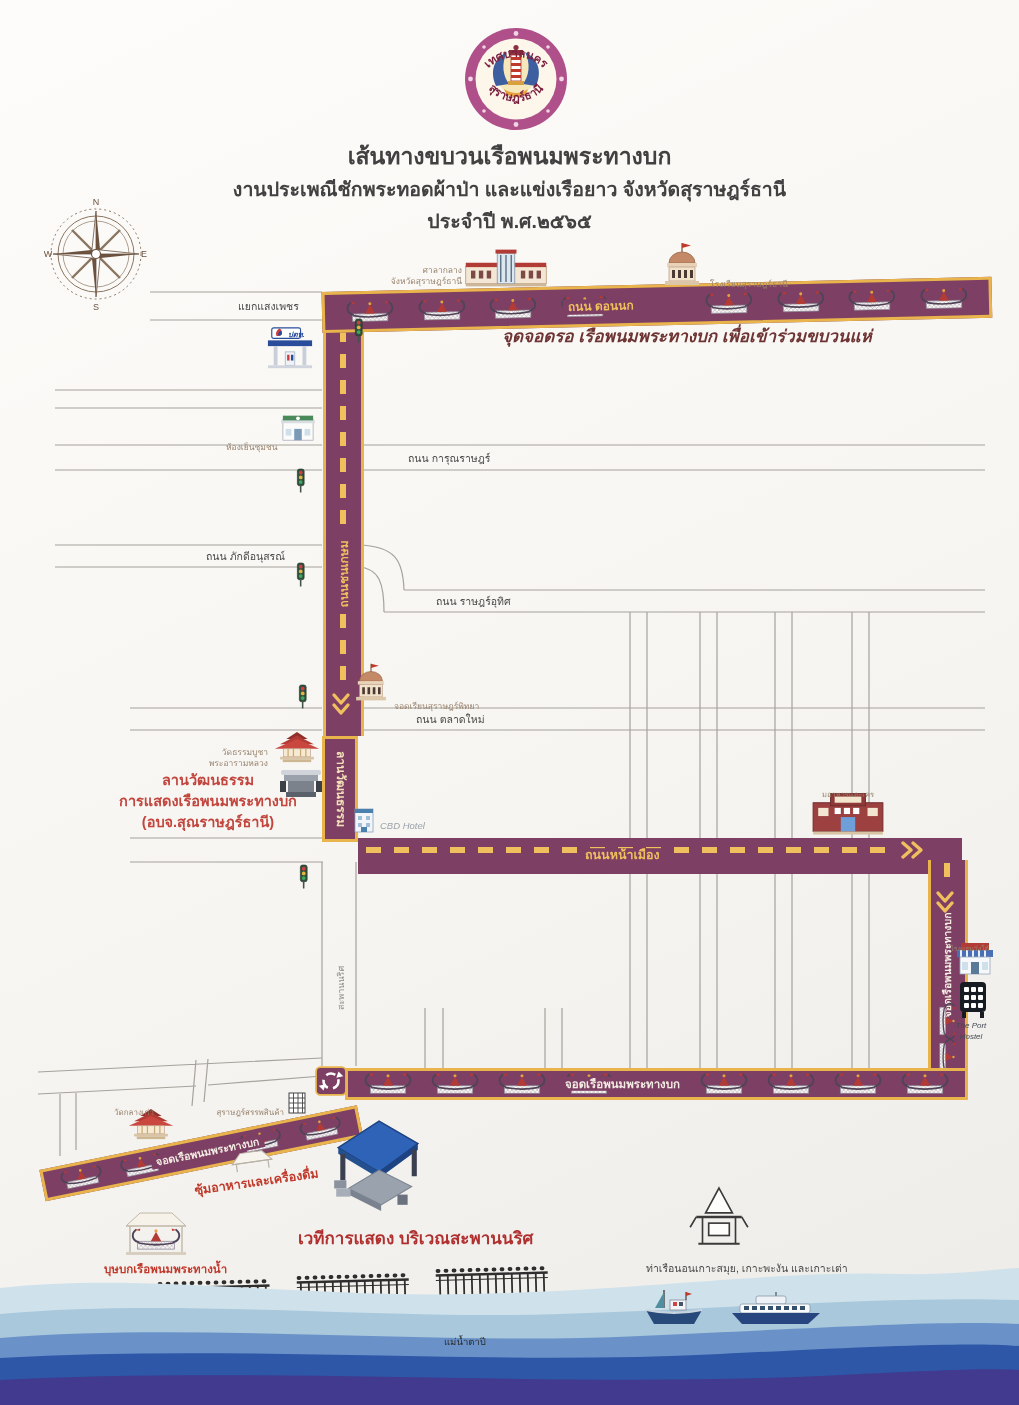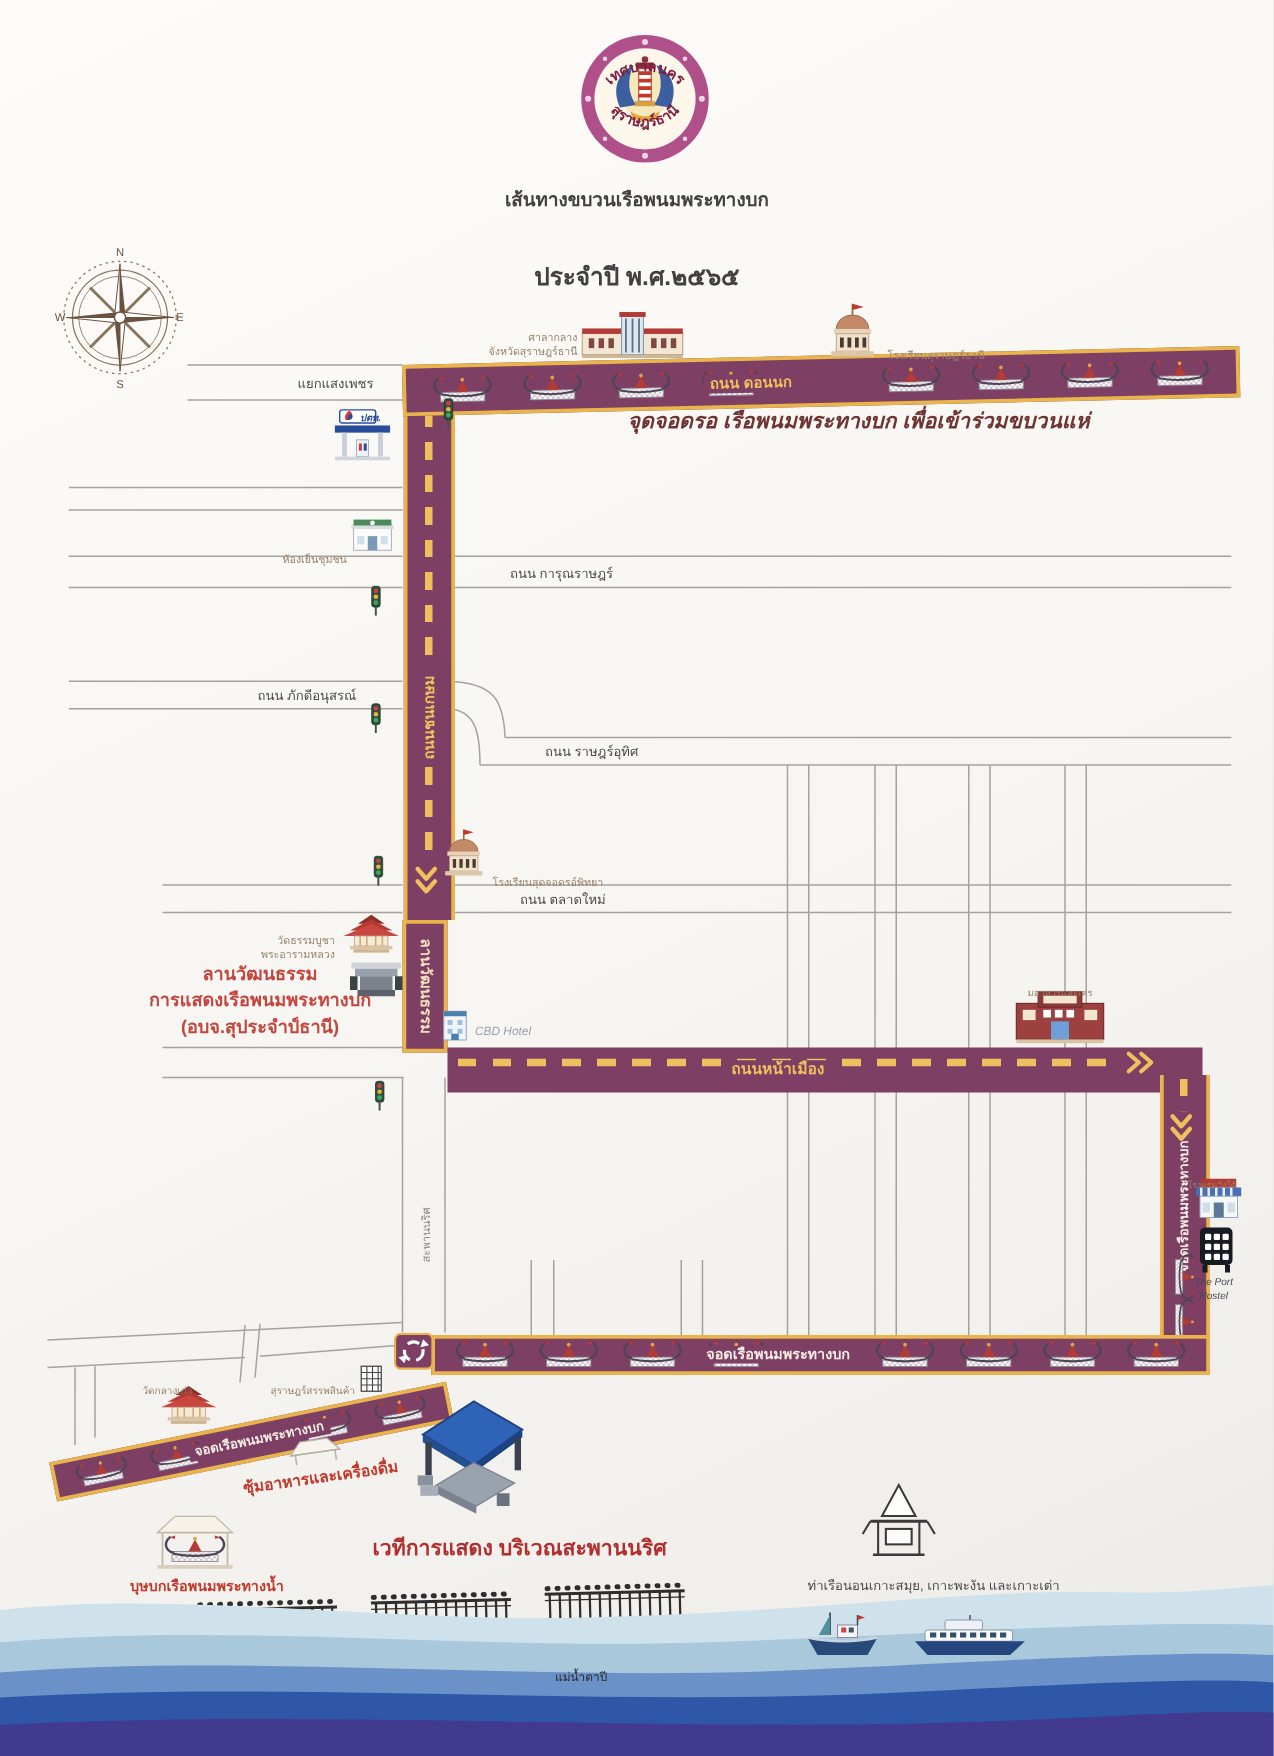--- a/index.html
+++ b/index.html
@@ -293,21 +293,22 @@
     <rect x="45" y="55" width="16" height="4" fill="#d9a03f"></rect>
     <path d="M41,63 q12,8 24,0 l-2,5 q-10,6 -20,0 z" fill="#e8a33f"></path>
     <text font-size="11.5" font-weight="bold" fill="#7a1f3f" font-family="Liberation Sans, sans-serif">
       <textPath href="#arcT" startOffset="50%" text-anchor="middle">เทศบาลนคร</textPath>
     </text>
     <text font-size="11.5" font-weight="bold" fill="#7a1f3f" font-family="Liberation Sans, sans-serif">
       <textPath href="#arcB" startOffset="50%" text-anchor="middle">สุราษฎร์ธานี</textPath>
     </text>
   </svg>
 
-  <div class="title" style="top:148px;font-size:15px">เส้นทางขบวนเรือพนมพระทางบก</div>
+  <div class="title" style="top:138px;font-size:23px">เส้นทางขบวนเรือพนมพระทางบก</div>
+  <div class="title" style="top:174px;font-size:19.5px">งานประเพณีชักพระทอดผ้าป่า และแข่งเรือยาว จังหวัดสุราษฎร์ธานี</div>
   <div class="title" style="top:206px;font-size:19.5px">ประจำปี พ.ศ.๒๕๖๕</div>
 
   <svg class="abs" style="left:44px;top:196px" width="104" height="120">
     <circle cx="52" cy="58" r="45" fill="none" stroke="#8a7560" stroke-width="1" stroke-dasharray="2 3"></circle>
     <circle cx="52" cy="58" r="38" fill="none" stroke="#8a7560" stroke-width="1"></circle>
     <circle cx="52" cy="58" r="33" fill="none" stroke="#8a7560" stroke-width="0.7"></circle>
     <path d="M28,34 L76,82 M76,34 L28,82" stroke="#8a7560" stroke-width="2.4"></path>
     <polygon points="52,15 56.5,58 52,58" fill="#6b523f"></polygon>
       <polygon points="52,15 47.5,58 52,58" fill="#ffffff" stroke="#6b523f" stroke-width="0.8"></polygon>
     <polygon points="52,101 47.5,58 52,58" fill="#6b523f"></polygon>
@@ -512,37 +513,37 @@
   <span class="abs it" style="left:288px;top:328px;font-size:7.5px;font-weight:bold;color:#24489a">ปตท.</span>
 
   <svg class="abs" style="left:278px;top:410px" width="40" height="34">
       <use href="#s-store"></use>
     </svg>
   <span class="plc" style="left:226px;top:431px">ห้องเย็นชุมชน</span>
 
   <svg class="abs" style="left:350px;top:660px" width="42" height="44">
       <use href="#s-dome"></use>
     </svg>
-  <span class="plc" style="left:394px;top:690px">โรงเรียนสุดจอดรอ์พิทยา</span>
+  <span class="plc" style="left:394px;top:690px">จอดเรียนสุราษฎร์พิทยา</span>
 
   <svg class="abs" style="left:272px;top:731px" width="50" height="32">
       <use href="#s-temple"></use>
     </svg>
   <div class="plc rgt" style="left:206px;top:736px;width:62px">
     <span>วัดธรรมบูชา</span><br>
     <span>พระอารามหลวง</span>
   </div>
 
   <svg class="abs" style="left:278px;top:768px" width="46" height="32">
       <use href="#s-gstage"></use>
     </svg>
   <div class="red ctr" style="left:118px;top:770px;width:180px;font-size:14.5px;line-height:21px">
     <span>ลานวัฒนธรรม</span><br>
     <span>การแสดงเรือพนมพระทางบก</span><br>
-    <span>(อบจ.สุประจำป์ธานี)</span>
+    <span>(อบจ.สุณราษฎร์ธานี)</span>
   </div>
 
   <svg class="abs" style="left:352px;top:804px" width="24" height="30">
       <use href="#s-cbd"></use>
     </svg>
   <span class="abs it" style="left:380px;top:820px;font-size:9.5px;color:#9aa2aa;white-space:nowrap">CBD Hotel</span>
 
   <svg class="abs" style="left:810px;top:790px" width="76" height="46">
       <use href="#s-market"></use>
     </svg>

